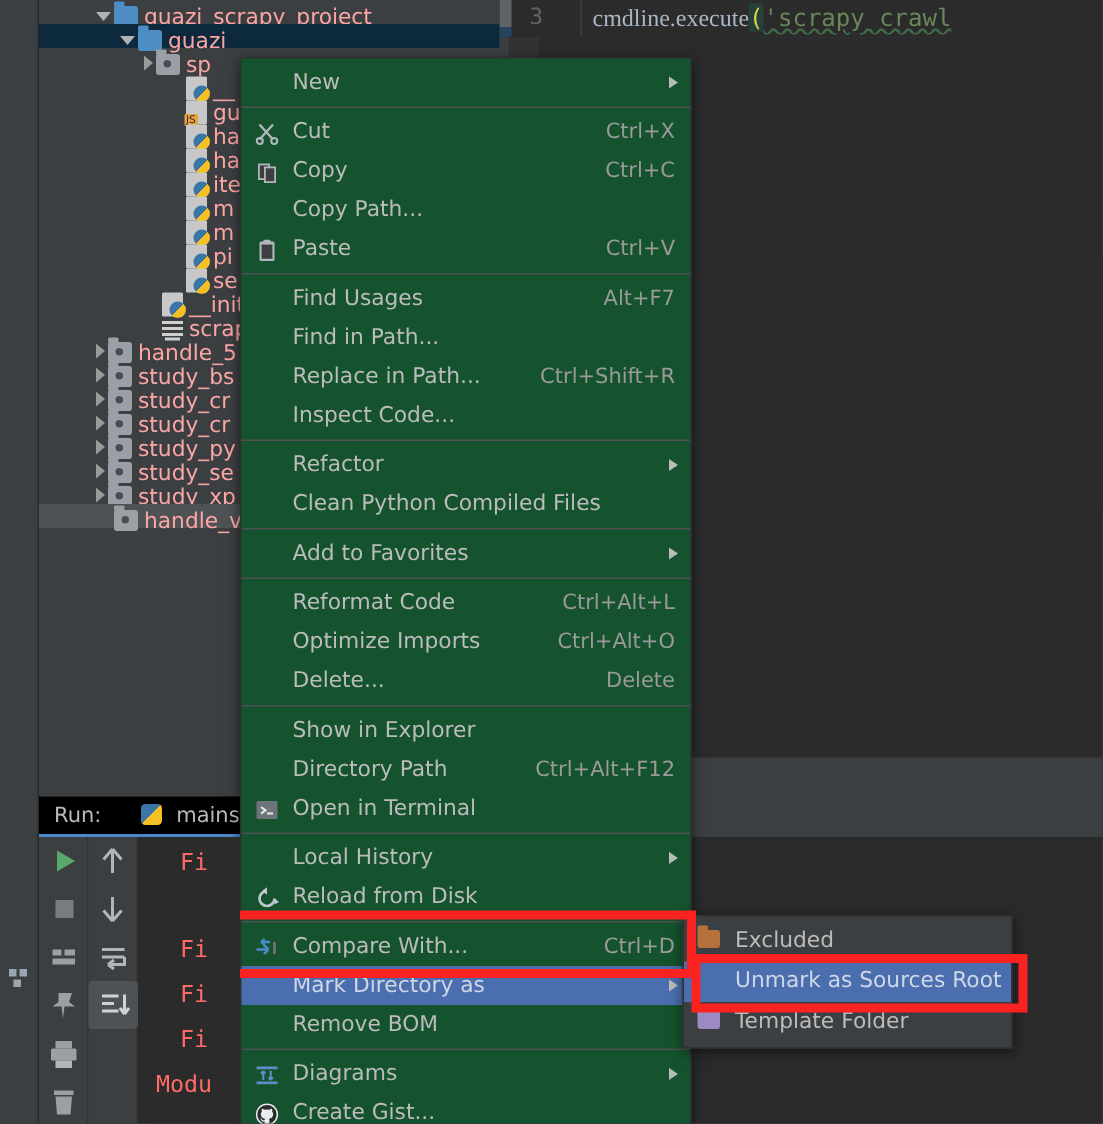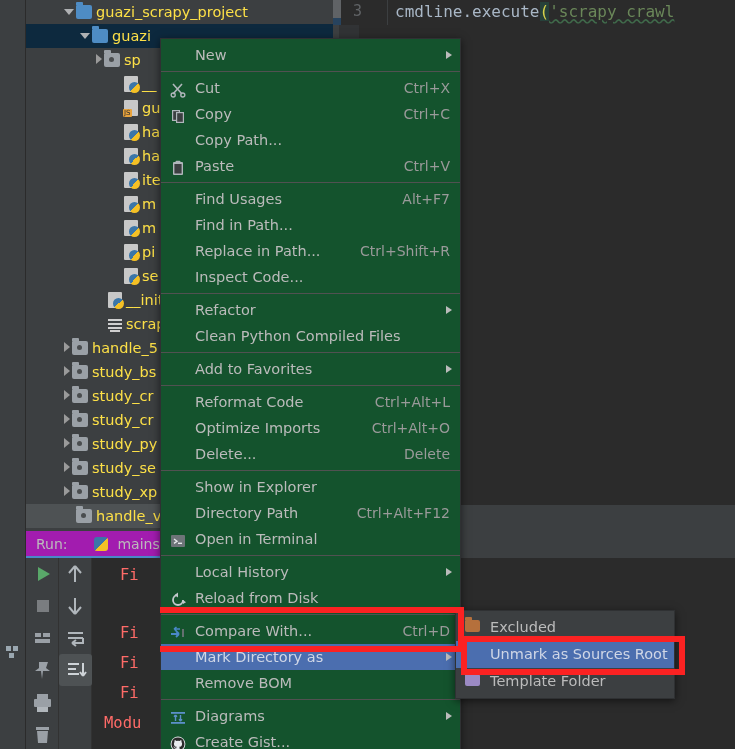--- a/index.html
+++ b/index.html
@@ -28,22 +28,22 @@
     position: absolute; left: 6px; width: 13px; height: 13px;
   }
   .sq { position:absolute; background:#9aa7b0; width:5px; height:5px; }
 
   
   .tree {
     position: absolute; left: 26px; top: 0; width: 307px; height: 531px;
     background: #3c3f41; overflow: hidden;
   }
   .trow {
-    position: relative; height: 24px; line-height: 24px;
-    color: #fde047; font-size: 14.5px; white-space: nowrap;
+    position: relative; height: 16px; line-height: 24px;
+    color: #fca5a5; font-size: 14.5px; white-space: nowrap;
   }
   .trow.sel { background: #0d293e; }
   .trow.hl  { background: #4e5254; }
   .arrow-d {
     width:0;height:0;border-left:5px solid transparent;border-right:5px solid transparent;
     border-top:6px solid #afb1b3; display:inline-block; position:relative; top:-2px;
   }
   .arrow-r {
     width:0;height:0;border-top:5px solid transparent;border-bottom:5px solid transparent;
     border-left:6px solid #9a9a9a; display:inline-block; position:relative; top:-1px;
@@ -94,41 +94,41 @@
   }
   .gut-mark { position:absolute; left:0; top:0; width:8px; height:18px; background:#606366;}
   .gut-mark2{ position:absolute; left:0; top:18px; width:8px; height:7px; background:#27435e;}
   .lineno { position:absolute; left:20px; top:2px; color:#606366; font-size:15px;
             font-family:"DejaVu Sans Mono","Liberation Mono",monospace;}
   .gut-line{ position:absolute; left:54px; top:0; width:1px; height:25px; background:#3c3f41;}
   .code {
     position:absolute; left:62px; top:2px; font-size:16px; white-space:nowrap;
     font-family:"DejaVu Sans Mono","Liberation Mono",monospace;
   }
-  .c-plain{color:#a9b7c6;} .c-paren{color:#d6d24a; background:#26413a;} .c-str-u{color:#6a8759; text-decoration: underline wavy #3f6a4a;}
+  .c-plain{color:#a9b7c6;font-family:Liberation Serif, serif;} .c-paren{color:#d6d24a; background:#26413a;} .c-str-u{color:#6a8759; text-decoration: underline wavy #3f6a4a;}
 
   .editor-body{
     position:absolute; left:333px; top:25px; width:402px; height:480px;
     background:#2b2b2b;
   }
   .editor-gut{
     position:absolute; left:0; top:0; width:26px; height:480px; background:#313335;
   }
   .editor-gut .seg{position:absolute;left:0;width:6px;background:#3c3f41;}
 
   
   .run-panel{
     position:absolute; left:26px; top:531px; width:709px; height:218px; background:#3c3f41;
   }
   .run-tabbar{
     position:absolute; left:0; top:0; width:709px; height:27px; background:#3c3f41;
   }
   .run-tab{
     position:absolute; left:0; top:0; height:27px; padding:0 10px;
-    background:#a21caf; color:#bbbbbb; font-size:14px; line-height:27px;
+    background:#000000; color:#bbbbbb; font-size:14px; line-height:27px;
     border-bottom:2px solid #4a88c7; white-space:nowrap;
   }
   .run-label{ color:#bbbbbb; }
   .py-badge{
     display:inline-block; width:14px;height:14px;position:relative;top:2px;margin:0 5px 0 22px;
     background: linear-gradient(135deg,#3b76a8 0 50%, #f4c025 50% 100%);
     border-radius:3px;
   }
   .run-toolbar{
     position:absolute; left:0; top:27px; width:33px; height:191px; background:#3c3f41;

